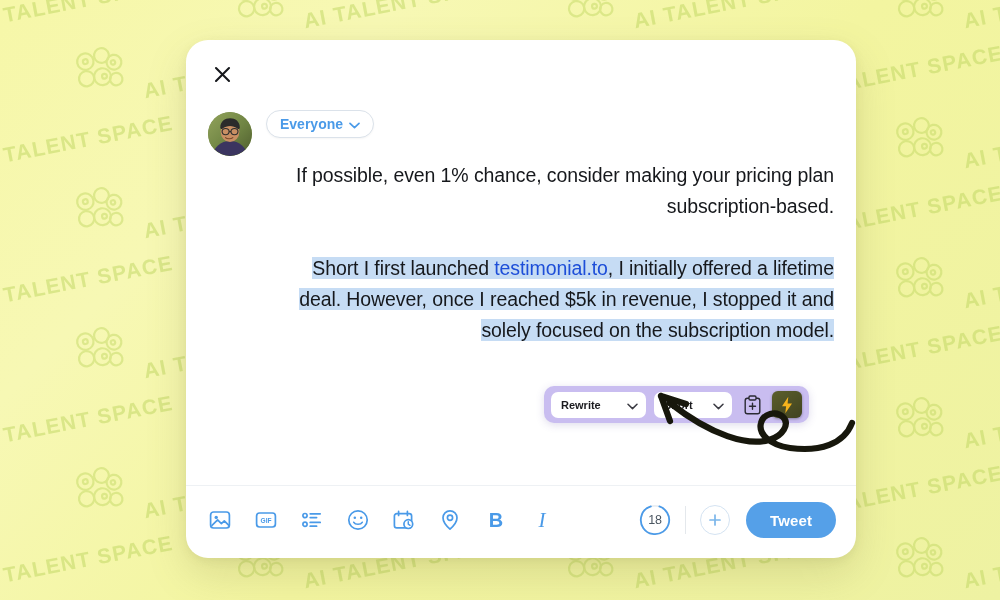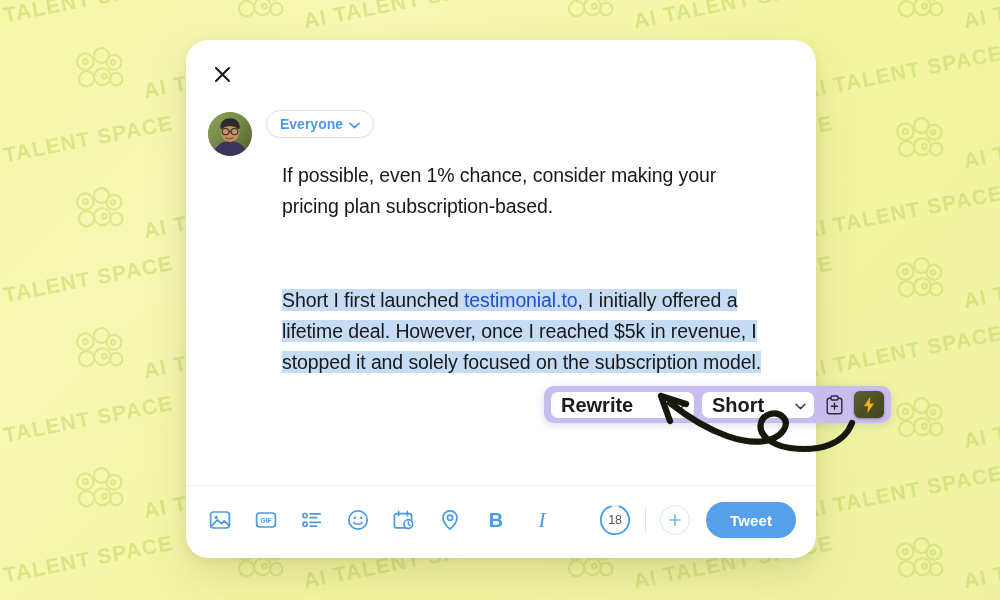--- a/index.html
+++ b/index.html
@@ -50,20 +50,21 @@
     left: 186px;
     top: 40px;
     width: 630px;
     height: 518px;
     background: #ffffff;
     border-radius: 22px;
     box-shadow: 0 16px 40px rgba(120, 120, 60, 0.20),
                 0 3px 10px rgba(120, 120, 60, 0.10);
     z-index: 5;
     overflow: visible;
+    padding-left: 40px;
   }
 
   .close-btn {
     position: absolute;
     left: 22px;
     top: 20px;
     width: 28px;
     height: 28px;
     display: flex;
     align-items: center;
@@ -123,21 +124,21 @@
 
   
   .tweet-text {
     margin-top: 22px;
     font-size: 19.5px;
     line-height: 31px;
     color: #16181c;
     font-weight: 400;
     letter-spacing: -0.1px;
   }
-  .tweet-text p { margin: 16px; }
+  .tweet-text p { margin: 0; text-align: right; }
   .para-gap { height: 31px; }
   .sel {
     background: #c6dcf4;
     box-decoration-break: clone;
     -webkit-box-decoration-break: clone;
   }
   .link { color: #1d4ed8; }
 
   
   .ai-toolbar {
@@ -155,21 +156,21 @@
   }
   .ai-select {
     appearance: none;
     -webkit-appearance: none;
     background: #ffffff;
     border: none;
     border-radius: 7px;
     height: 26px;
     padding: 0 26px 0 10px;
     font-family: "Liberation Sans", sans-serif;
-    font-size: 20px;
+    font-size: 11px;
     font-weight: 600;
     color: #1b1b1f;
     cursor: pointer;
     outline: none;
   }
   .sel-wrap { position: relative; display: inline-block; }
   .sel-wrap .sel-chev {
     position: absolute;
     right: 8px;
     top: 50%;

